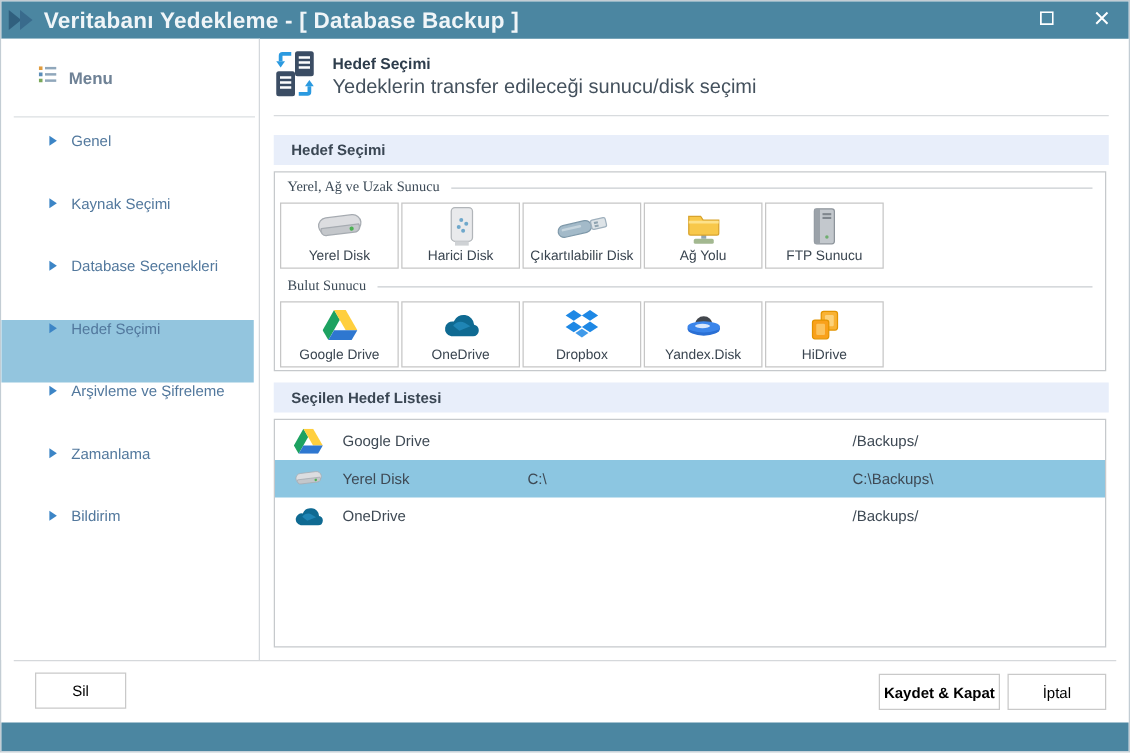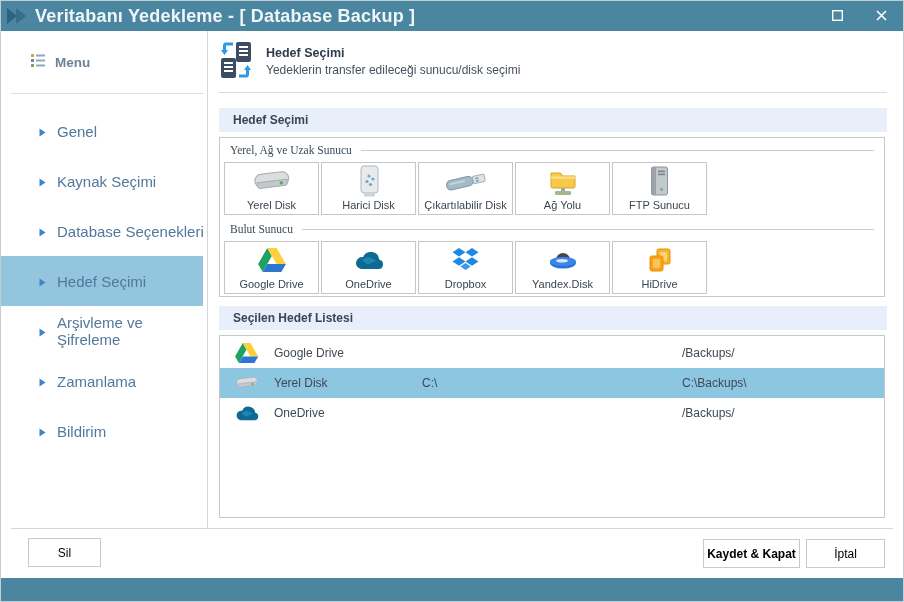--- a/index.html
+++ b/index.html
@@ -12,28 +12,28 @@
   .tb-title { font-size:18px; font-weight:bold; color:#f0f5f8; letter-spacing:.2px; }
   .tb-btns { margin-left:auto; display:flex; height:100%; }
   .tb-btn { width:44px; height:100%; display:flex; align-items:center; justify-content:center; cursor:pointer; }
 
   
   .sidebar { position:absolute; left:0; top:30px; width:207px; height:497px; border-right:1px solid #d4d8dc; background:#fff; }
   .menu-head { display:flex; align-items:center; gap:9px; height:62px; padding-left:30px; }
   .menu-head-label { font-size:13.5px; font-weight:bold; color:#6f8296; }
   .menu-hr { border-top:1px solid #dcdfe2; margin-left:10px; margin-right:3px; }
   .menu-items { margin-top:12px; }
-  .side-item { height:50px; display:flex; align-items:center; gap:11px; padding-left:38px; font-size:15px; color:#52789d; cursor:pointer; }
+  .side-item { height:50px; display:flex; align-items:flex-start; gap:11px; padding-left:38px; font-size:12px; color:#52789d; cursor:pointer; }
   .side-item.selected { background:#93c5de; margin-right:4px; }
 
   
   .content { position:absolute; left:218px; top:30px; width:668px; }
   .c-header { height:62px; display:flex; align-items:center; gap:13px; border-bottom:1px solid #d8dbde; }
   .c-title { font-size:12.5px; font-weight:bold; color:#2e3d4c; }
-  .c-sub { font-size:12px; color:#44515d; margin-top:3px; }
+  .c-sub { font-size:16px; color:#44515d; margin-top:3px; }
 
   .section-bar { margin-top:15px; height:24px; background:#e8eefa; display:flex; align-items:center; padding-left:14px; font-size:12px; font-weight:bold; color:#3a4653; width:668px; }
   .section-bar.second { margin-top:9px; }
 
   .groupbox { margin-top:5px; width:666px; height:160px; border:1px solid #c6c9cc; padding:0 4px; background:#fff; }
   .fieldset-row { display:flex; align-items:center; gap:9px; margin:6px 6px 0 6px; font-size:11.5px; color:#3c4a57;font-family:Liberation Serif, serif; }
   .fieldset-row .line { flex:1; height:1px; background:#c9cdd1; }
   .btn-row { display:flex; gap:2px; margin-top:6px; }
   .dev-btn { width:95px; height:53px; border:1px solid #c6c6c6; background:#fff; display:flex; flex-direction:column; align-items:center; justify-content:flex-end; padding-bottom:3px; cursor:pointer; }
   .dev-icon { flex:1; display:flex; align-items:center; justify-content:center; }

